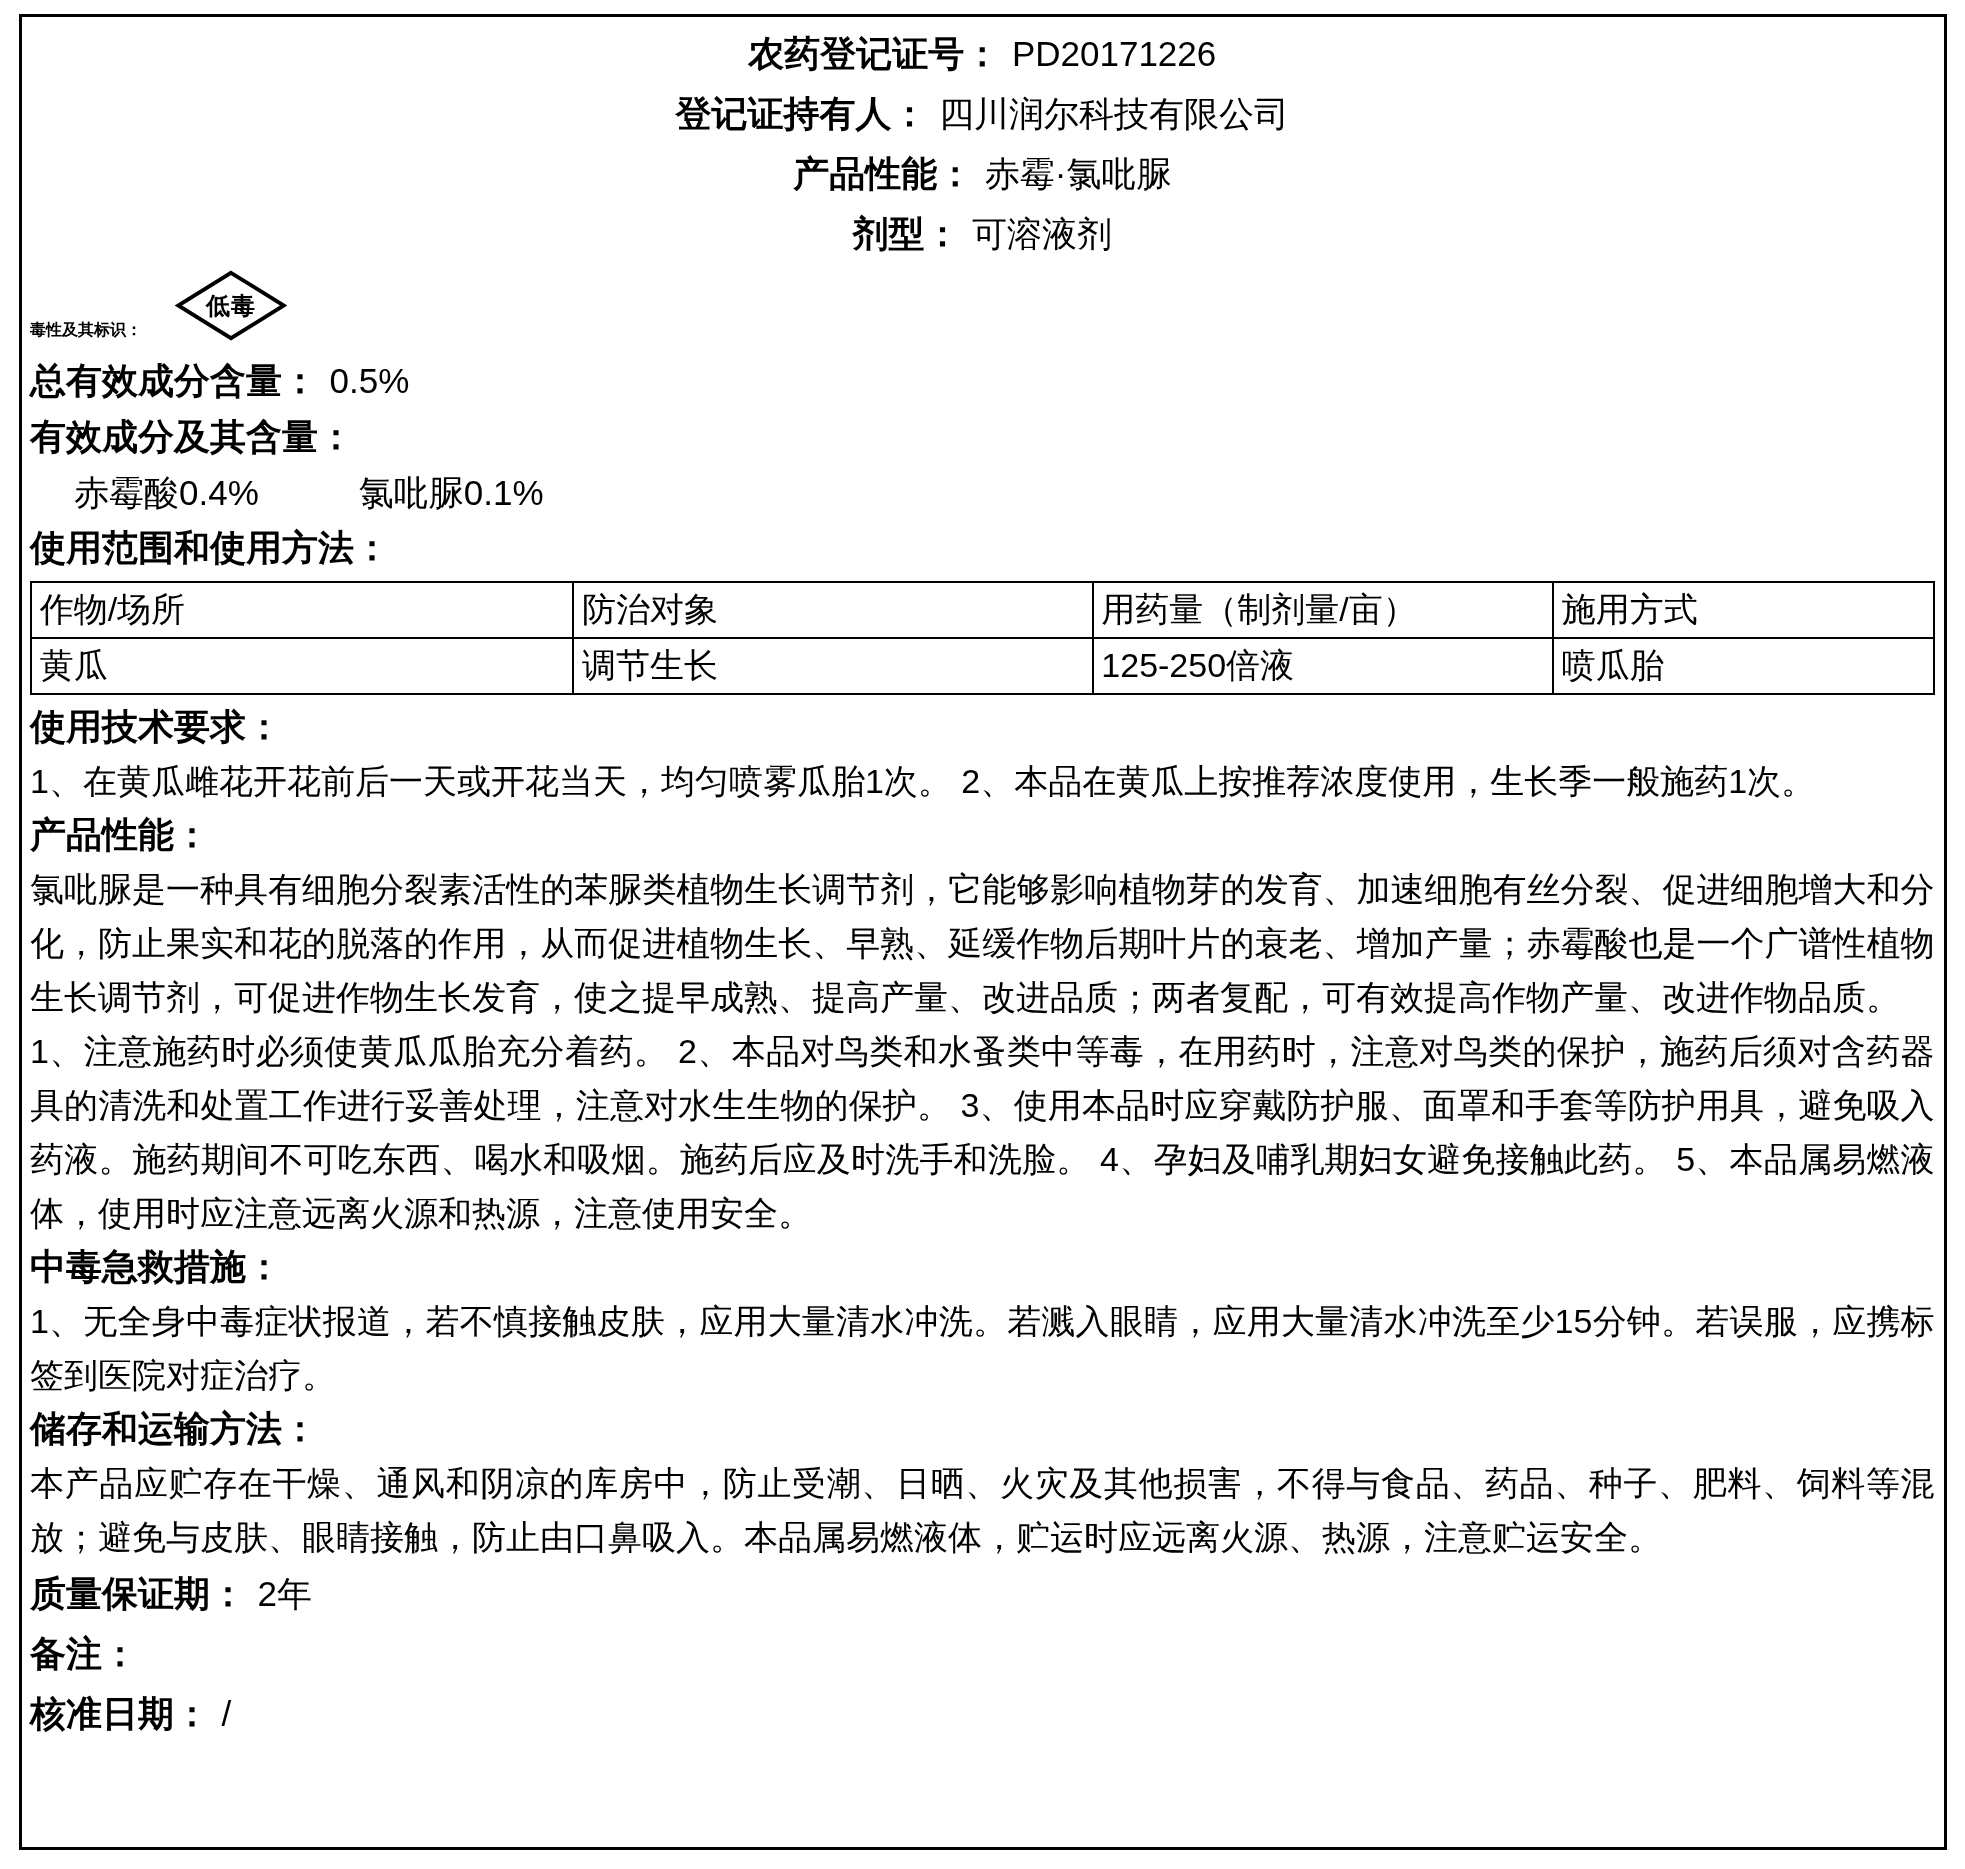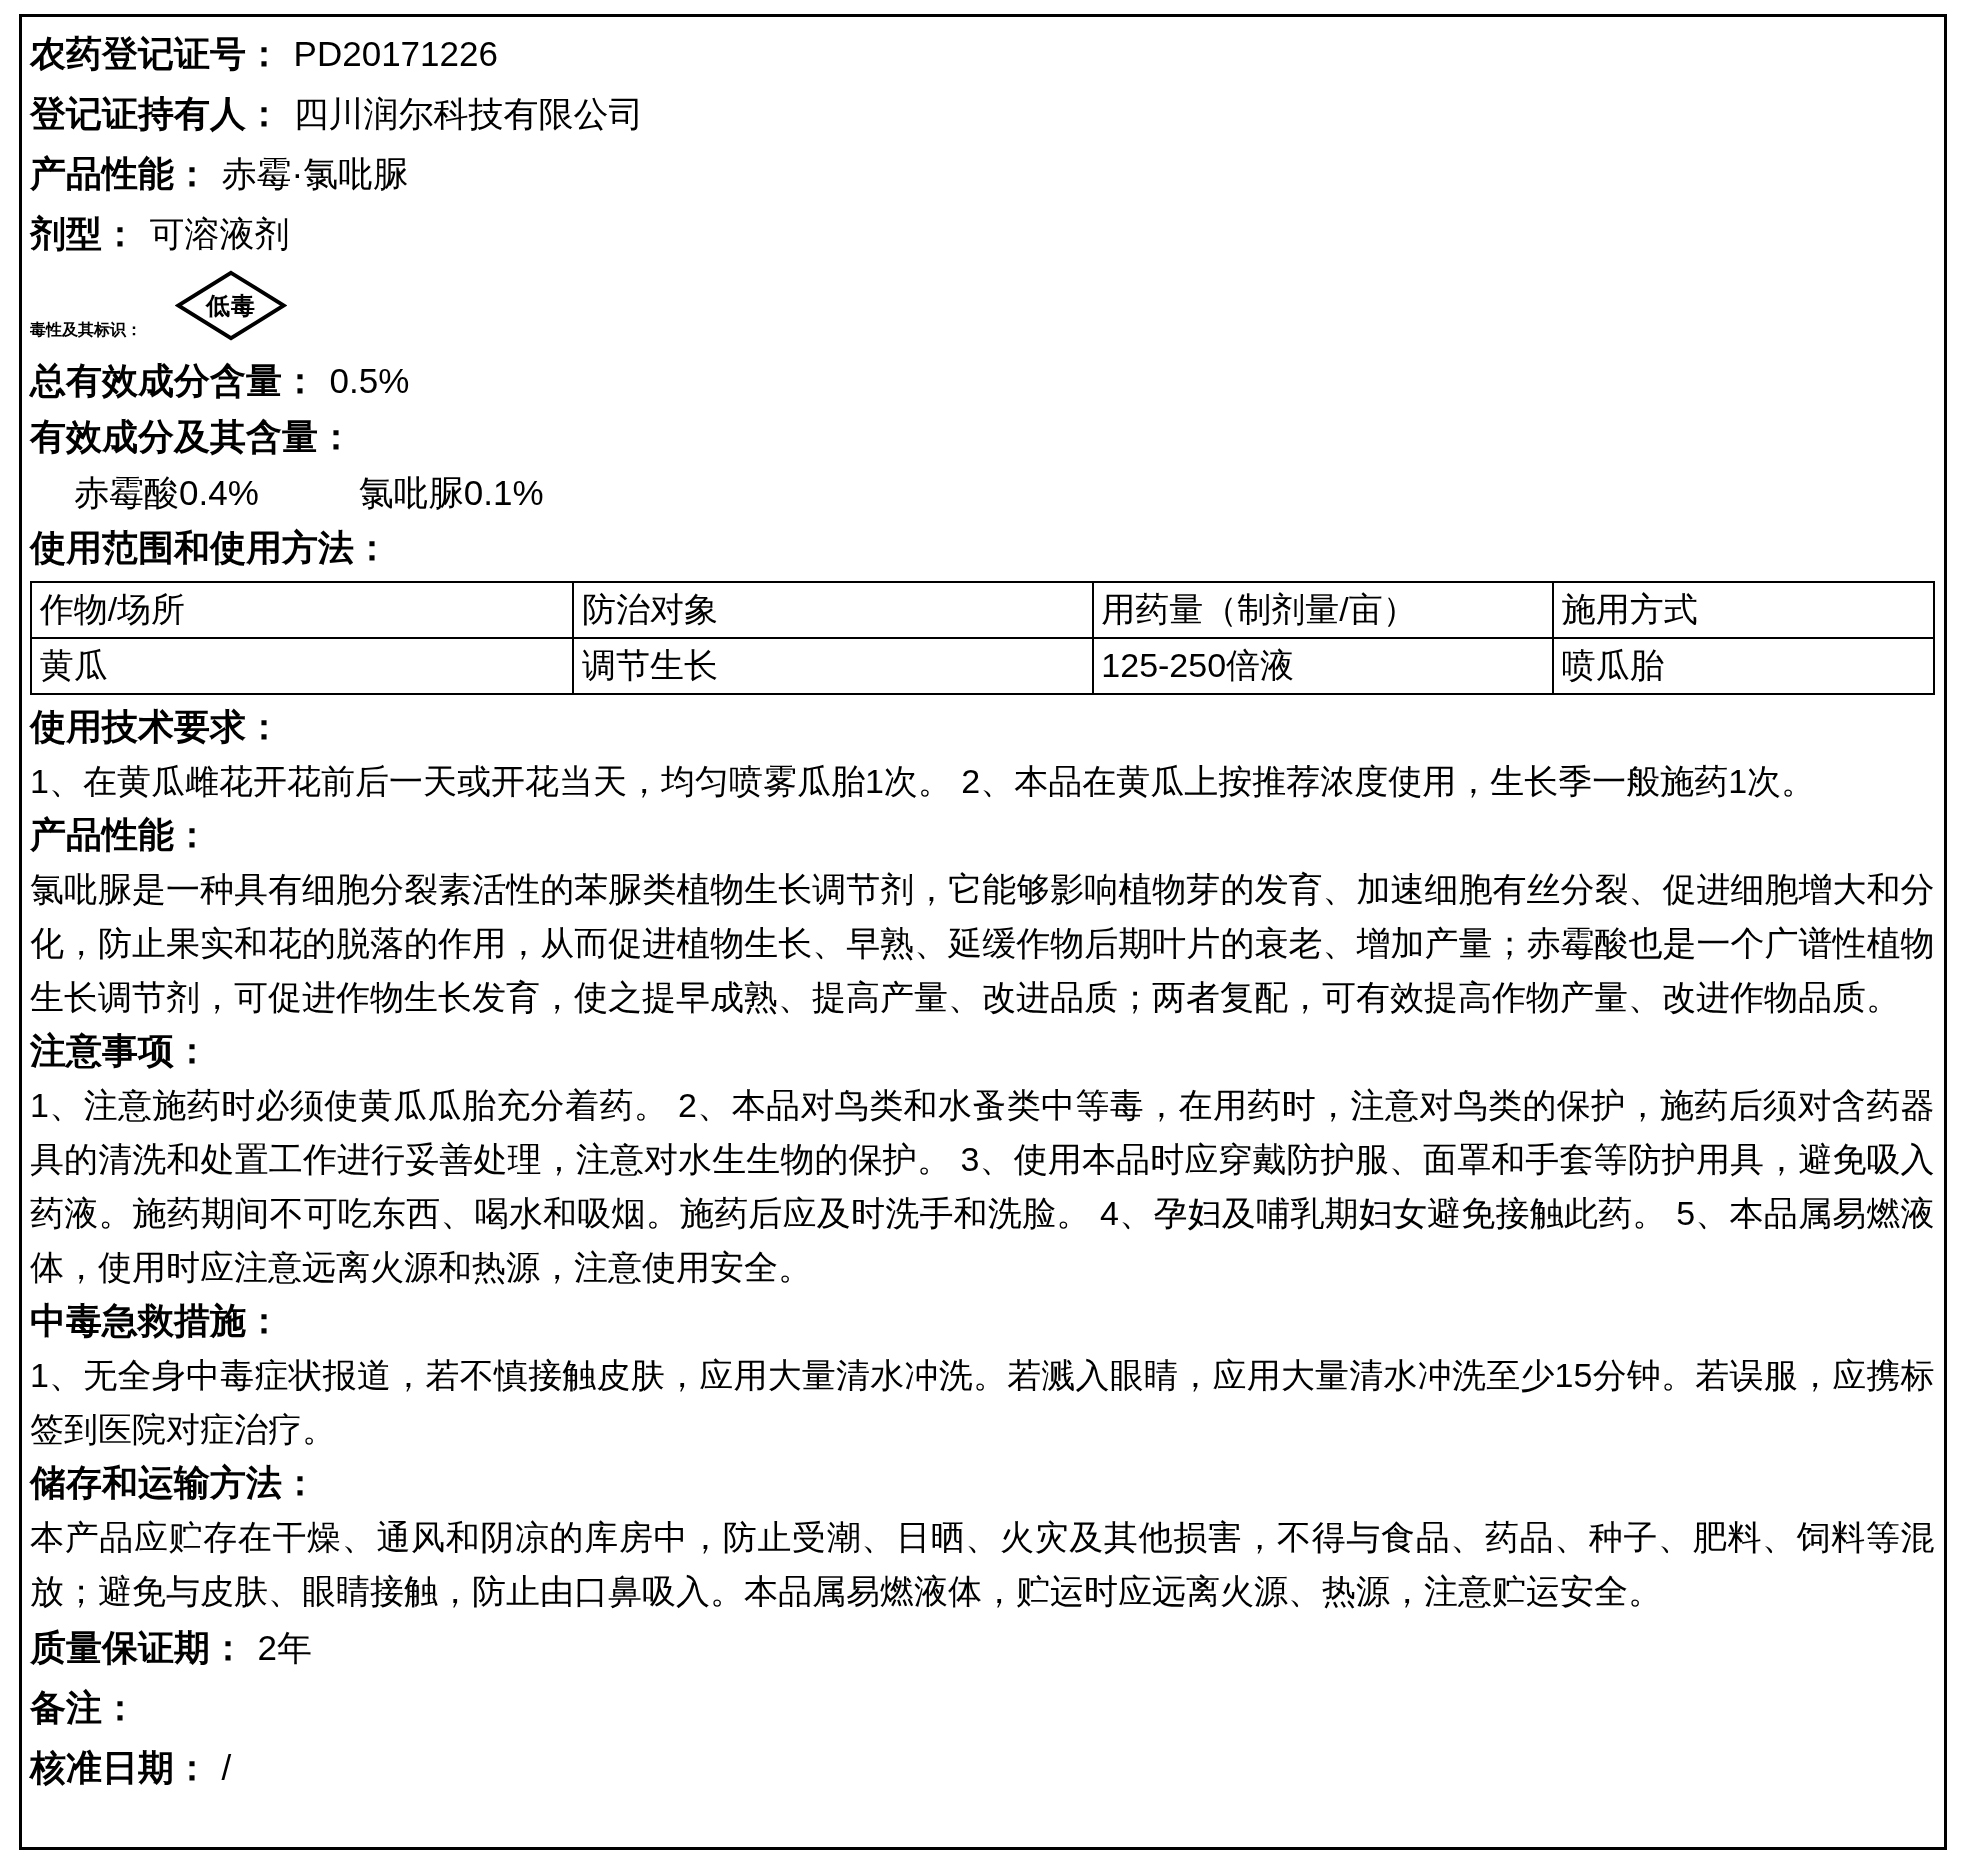--- a/index.html
+++ b/index.html
@@ -11,21 +11,21 @@
     position: relative;
   }
   .sheet {
     position: absolute; left: 19.3px; top: 13.5px;
     width: 1928px; height: 1836px;
     border: 3.9px solid #000;
     background: #fff;
     padding: 7.7px 9.7px 0 7.7px;
     overflow: hidden;
   }
-  .field { font-size: 36px; line-height: 60px; white-space: nowrap; }
+  .field { font-size: 36px; line-height: 60px; white-space: nowrap; text-align: center; }
   .lbl { font-weight: bold; }
   .val { font-weight: normal; font-size: 35px; margin-left: 11.6px; }
 
   .tox { display: flex; align-items: flex-end; height: 77px; }
   .badge { position: relative; width: 112px; height: 71px; margin-left: 33px; flex: none; }
   .badge svg { display: block; width: 100%; height: 100%; }
   .badge-text {
     position: absolute; inset: 0;
     display: flex; align-items: center; justify-content: center;
     font-size: 24px; font-weight: bold; letter-spacing: 1px;
@@ -120,21 +120,20 @@
     <div class="section-title">使用技术要求：</div>
     <div class="section-body">1、在黄瓜雌花开花前后一天或开花当天，均匀喷雾瓜胎1次。 2、本品在黄瓜上按推荐浓度使用，生长季一般施药1次。</div>
   </div>
 
   <div class="section">
     <div class="section-title">产品性能：</div>
     <div class="section-body">氯吡脲是一种具有细胞分裂素活性的苯脲类植物生长调节剂，它能够影响植物芽的发育、加速细胞有丝分裂、促进细胞增大和分化，防止果实和花的脱落的作用，从而促进植物生长、早熟、延缓作物后期叶片的衰老、增加产量；赤霉酸也是一个广谱性植物生长调节剂，可促进作物生长发育，使之提早成熟、提高产量、改进品质；两者复配，可有效提高作物产量、改进作物品质。</div>
   </div>
 
   <div class="section">
-    <div class="section-title">注意事项：</div>
     <div class="section-body">1、注意施药时必须使黄瓜瓜胎充分着药。 2、本品对鸟类和水蚤类中等毒，在用药时，注意对鸟类的保护，施药后须对含药器具的清洗和处置工作进行妥善处理，注意对水生生物的保护。 3、使用本品时应穿戴防护服、面罩和手套等防护用具，避免吸入药液。施药期间不可吃东西、喝水和吸烟。施药后应及时洗手和洗脸。 4、孕妇及哺乳期妇女避免接触此药。 5、本品属易燃液体，使用时应注意远离火源和热源，注意使用安全。</div>
   </div>
 
   <div class="section">
     <div class="section-title">中毒急救措施：</div>
     <div class="section-body">1、无全身中毒症状报道，若不慎接触皮肤，应用大量清水冲洗。若溅入眼睛，应用大量清水冲洗至少15分钟。若误服，应携标签到医院对症治疗。</div>
   </div>
 
   <div class="section">
     <div class="section-title">储存和运输方法：</div>

